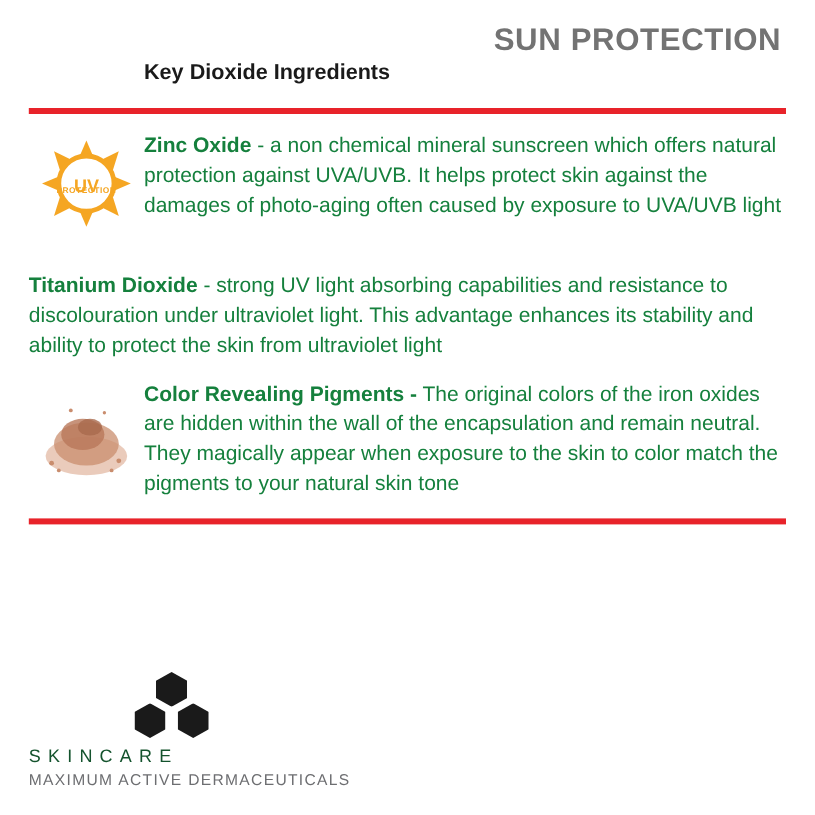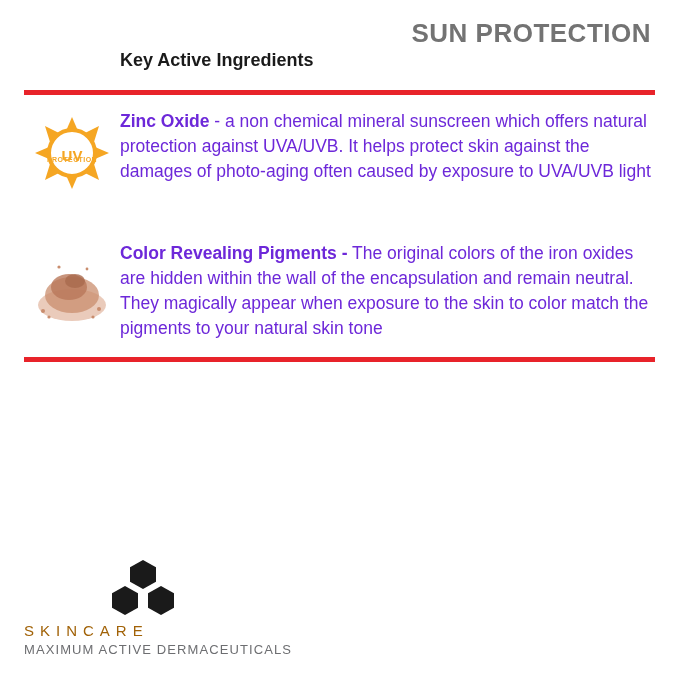--- a/index.html
+++ b/index.html
@@ -70,21 +70,21 @@
     display: flex;
     align-items: flex-start;
     justify-content: center;
     padding-top: 6px;
     box-sizing: border-box;
   }
   .item-text {
     flex: 1;
     font-size: 17.5px;
     line-height: 1.42;
-    color: #6d28d9;
+    color: #15803d;
     padding-right: 4px;
   }
   .item-text .term {
     font-weight: bold;
   }
 
   
   .footer {
     position: absolute;
     left: 24px;
@@ -117,21 +117,21 @@
     display: inline-block;
   }
   .logo-reg {
     font-size: 11px;
     vertical-align: super;
     font-weight: normal;
   }
   .logo-sub1 {
     font-size: 15px;
     letter-spacing: 6px;
-    color: #a16207;
+    color: #14532d;
     margin-top: 4px;
   }
   .logo-sub2 {
     font-size: 13px;
     letter-spacing: 1.1px;
     color: #6d6e71;
     margin-top: 3px;
   }
 
   
@@ -179,21 +179,21 @@
     font-size: 9px;
   }
 </style>
 </head>
 <body>
 
 <div class="page">
 
   <div class="header-row">
     <div class="main-title">SUN PROTECTION</div>
-    <div class="sub-title">Key Active Ingredients</div>
+    <div class="sub-title">Key Dioxide Ingredients</div>
   </div>
 
   <div class="rule top"></div>
 
   <div class="items">
 
     <div class="item">
       <div class="item-icon">
         <div class="uv-badge">
           <svg width="82" height="76" viewBox="0 0 82 76" aria-hidden="true">
@@ -212,20 +212,23 @@
           <div class="uv-text">UV</div>
           <div class="uv-text2">PROTECTION</div>
         </div>
       </div>
       <div class="item-text">
         <span class="term">Zinc Oxide</span><span> - a non chemical mineral sunscreen which offers natural protection against UVA/UVB. It helps protect skin against the damages of photo-aging often caused by exposure to UVA/UVB light</span>
       </div>
     </div>
 
     <div class="item">
+      <div class="item-text">
+        <span class="term">Titanium Dioxide</span><span> - strong UV light absorbing capabilities and resistance to discolouration under ultraviolet light. This advantage enhances its stability and ability to protect the skin from ultraviolet light</span>
+      </div>
     </div>
 
     <div class="item">
       <div class="item-icon">
         <svg width="86" height="86" viewBox="0 0 86 86" aria-hidden="true">
           <ellipse cx="43" cy="58" rx="34" ry="16" fill="#d9a183" opacity="0.55"></ellipse>
           <ellipse cx="43" cy="48" rx="27" ry="18" fill="#c98d6e" opacity="0.75"></ellipse>
           <ellipse cx="40" cy="40" rx="18" ry="13" fill="#b9785a" opacity="0.8"></ellipse>
           <ellipse cx="46" cy="34" rx="10" ry="7" fill="#a96a4e" opacity="0.8"></ellipse>
           <circle cx="14" cy="64" r="2" fill="#c98d6e"></circle>

